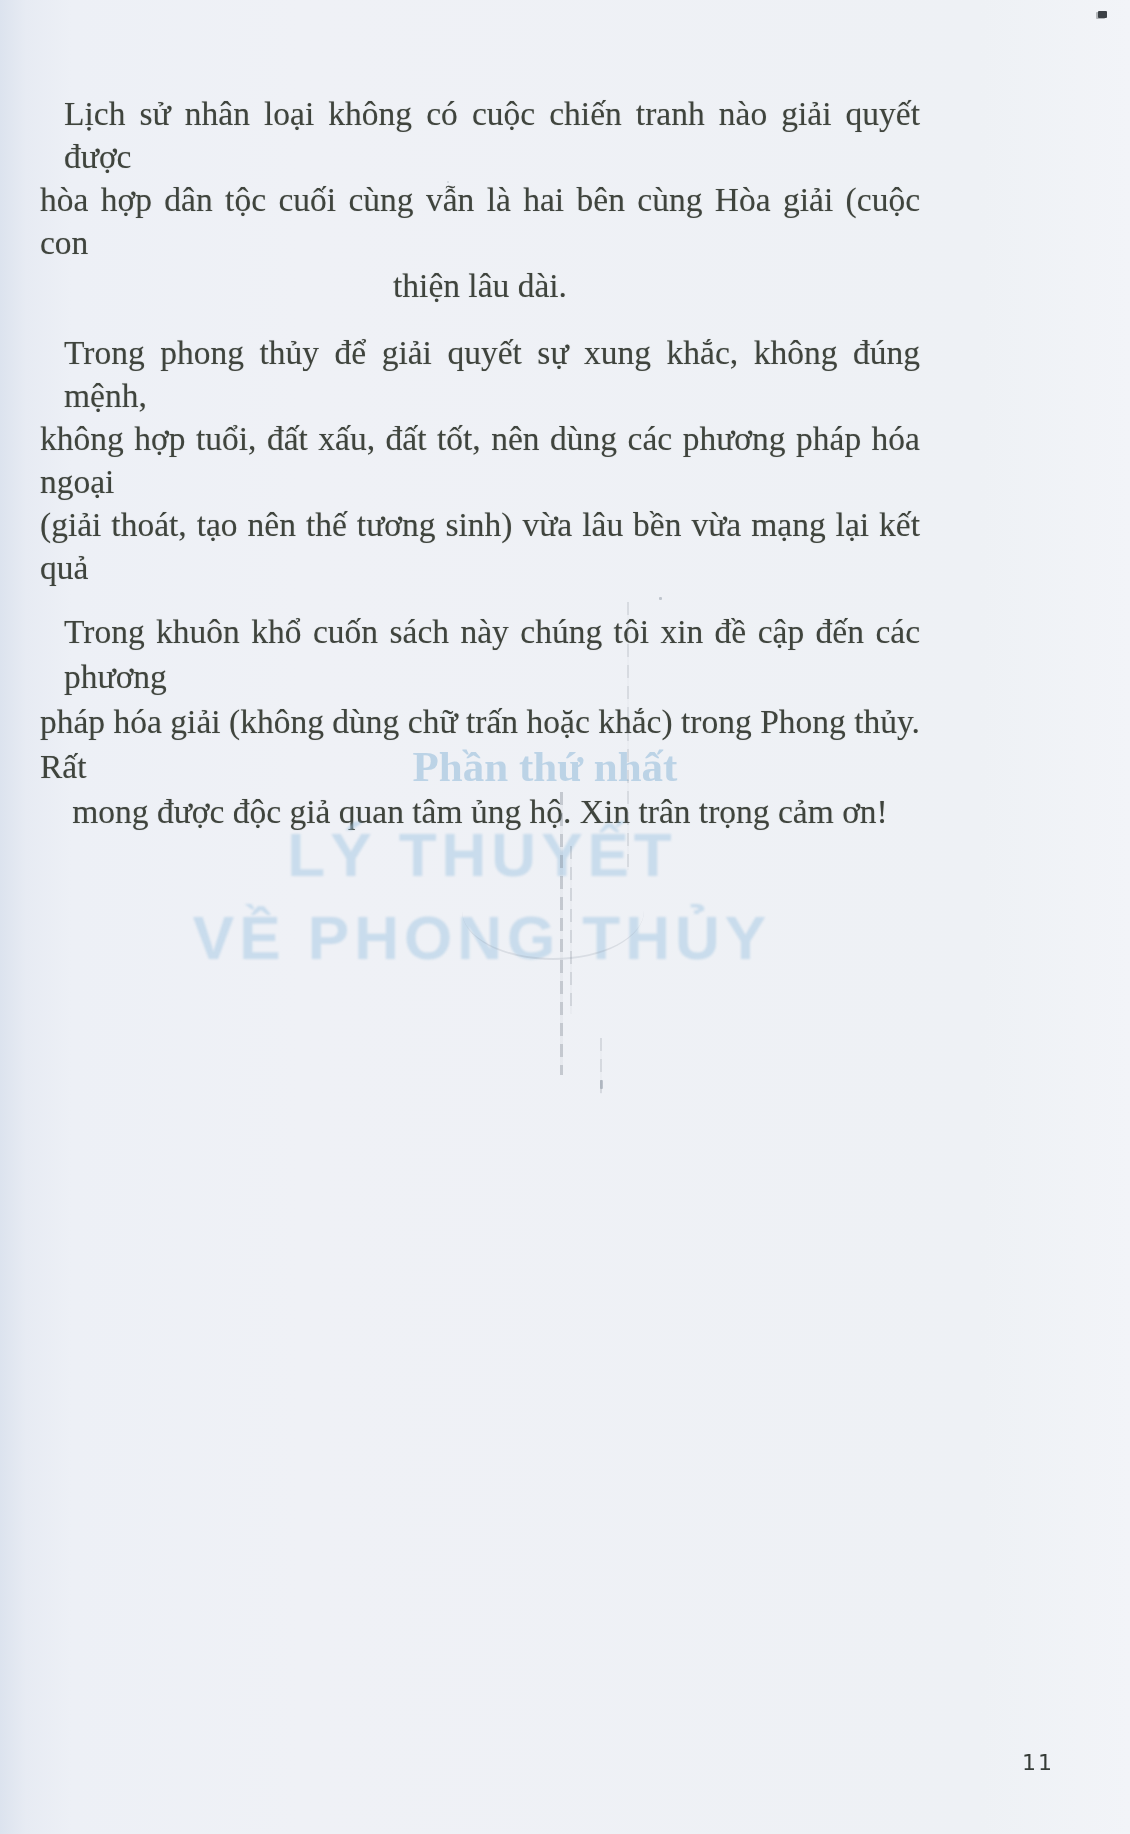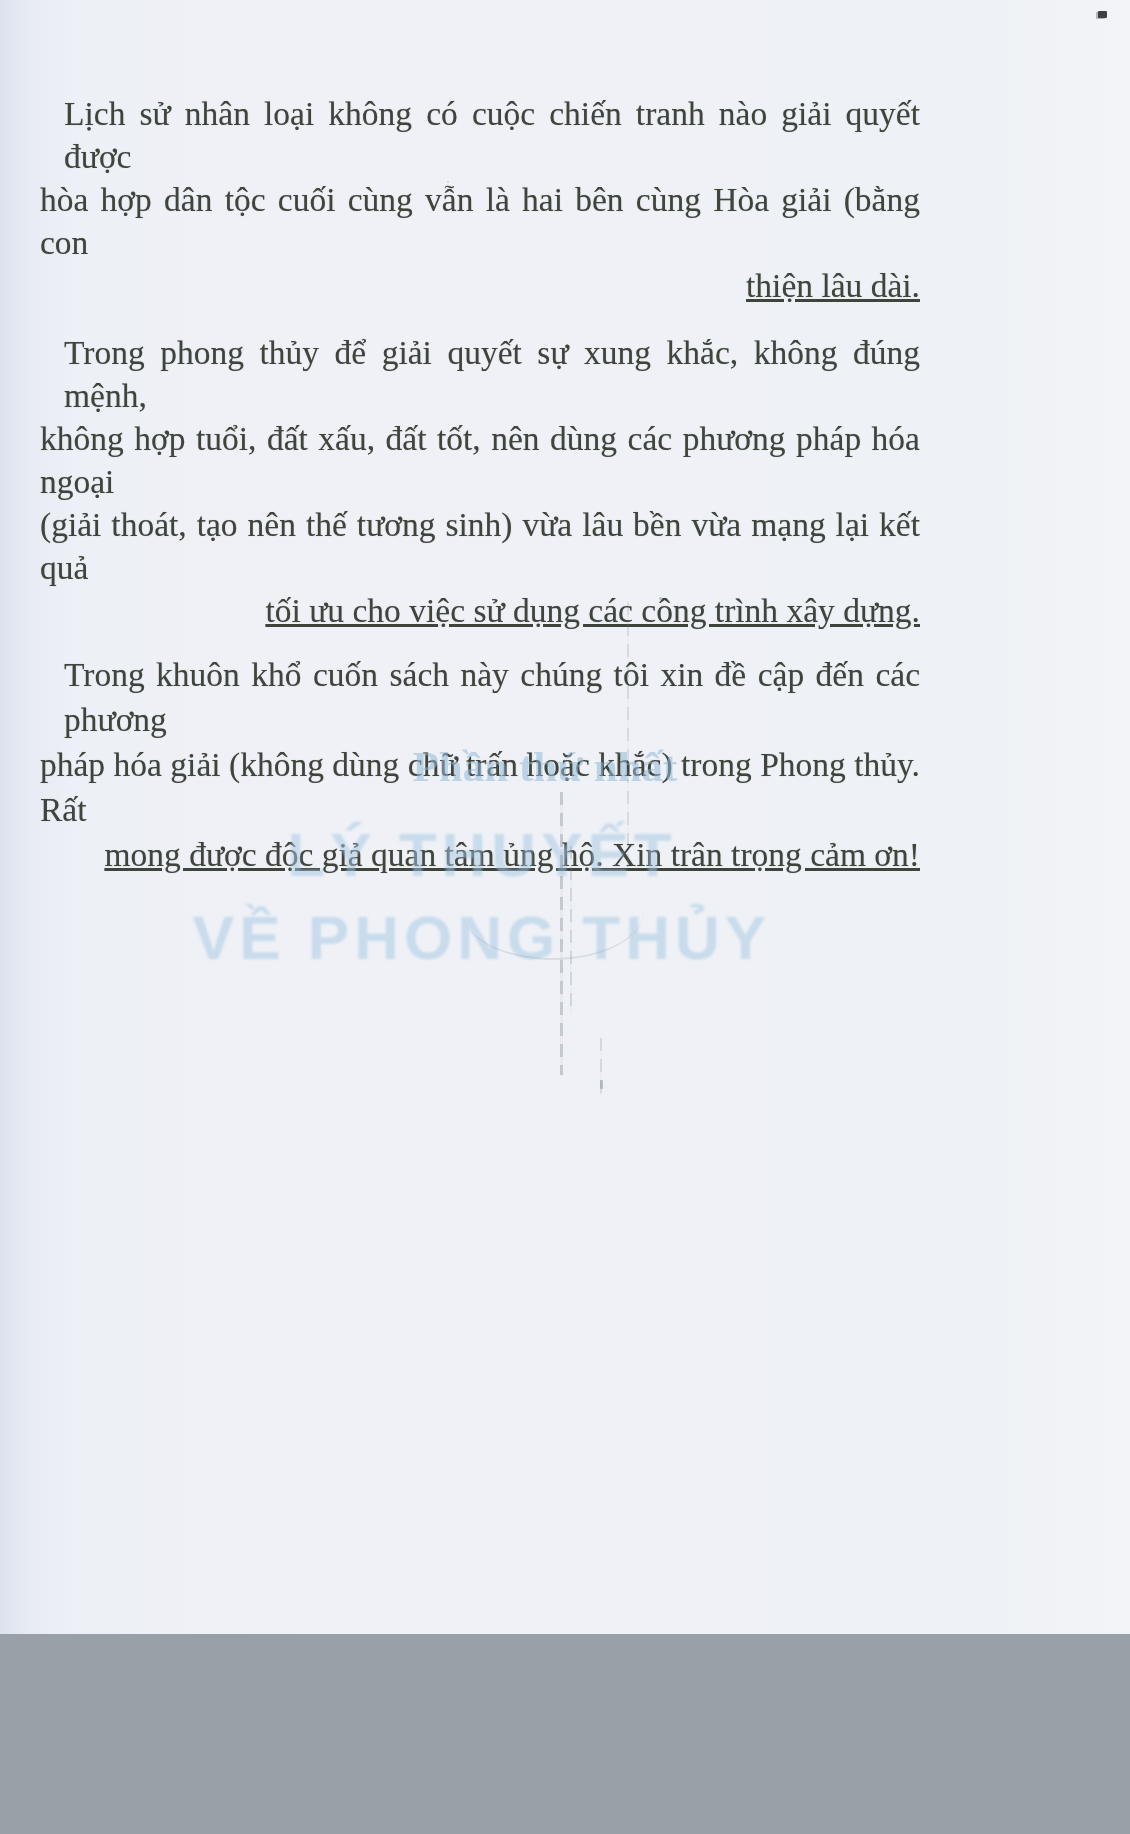--- a/index.html
+++ b/index.html
@@ -1,18 +1,18 @@
 <!DOCTYPE html>
 <html><head>
 <meta charset="utf-8">
 <style>
   html,body { margin:0; padding:0; background:#9aa0a8; }
   .page {
     position:relative;
-    width:1130px; height:1634px;
+    width:1130px; height:1834px;
     margin:0 auto;
     overflow:hidden;
     background:
       linear-gradient(90deg, #dce3ee 0px, #e7ebf3 26px, #edf0f6 72px,
                       #eff1f6 300px, #eef1f5 980px, #f2f4f8 1130px);
     font-family:"Liberation Serif","DejaVu Serif",serif;
   }
   
   .textblock {
     position:absolute;
@@ -20,21 +20,21 @@
     width:880px;
     color:#3f443d;
     font-size:33.5px;
     line-height:43px;
     text-shadow:0 0 1px rgba(63,68,61,.35);
   }
   .para { margin:0 0 20px 0; }
   .para.p2 { margin-top:24px; }
   .para.p3 { margin-top:6px; line-height:45px; }
   .jline { text-align:justify; text-align-last:justify; }
-  .lline { text-align:right;text-decoration:underline; }
+  .lline { text-align:center; }
   .indent { padding-left:24px; }
 
   
   .watermark {
     position:absolute;
     left:140px; top:742px;
     width:700px;
     text-align:center;
     pointer-events:none;
   }
@@ -94,29 +94,28 @@
 </style>
 </head>
 <body>
 
 <div class="page">
 
   <div class="textblock">
 
     <div class="para p1">
       <div class="jline indent">Lịch sử nhân loại không có cuộc chiến tranh nào giải quyết được</div>
-      <div class="jline">hòa hợp dân tộc cuối cùng vẫn là hai bên cùng Hòa giải (bằng con</div>
+      <div class="jline">hòa hợp dân tộc cuối cùng vẫn là hai bên cùng Hòa giải (cuộc con</div>
       <div class="lline">thiện lâu dài.</div>
     </div>
 
     <div class="para p2">
       <div class="jline indent">Trong phong thủy để giải quyết sự xung khắc, không đúng mệnh,</div>
       <div class="jline">không hợp tuổi, đất xấu, đất tốt, nên dùng các phương pháp hóa ngoại</div>
       <div class="jline">(giải thoát, tạo nên thế tương sinh) vừa lâu bền vừa mạng lại kết quả</div>
-      <div class="lline">tối ưu cho việc sử dụng các công trình xây dựng.</div>
     </div>
 
     <div class="para p3">
       <div class="jline indent">Trong khuôn khổ cuốn sách này chúng tôi xin đề cập đến các phương</div>
       <div class="jline">pháp hóa giải (không dùng chữ trấn hoặc khắc) trong Phong thủy. Rất</div>
       <div class="lline">mong được độc giả quan tâm ủng hộ. Xin trân trọng cảm ơn!</div>
     </div>
 
   </div>
 

